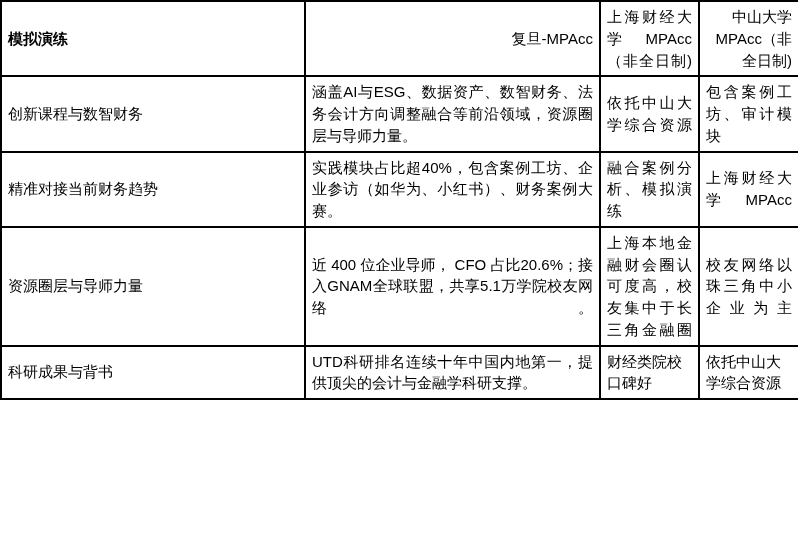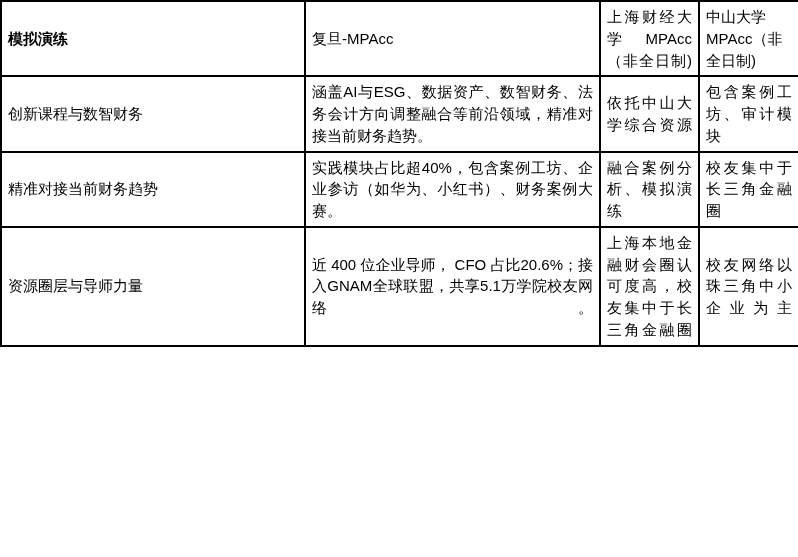--- a/index.html
+++ b/index.html
@@ -34,20 +34,21 @@
   col.c2 { width: 99px; }
   col.c3 { width: 100px; }
 
   .hdr-dim {
     font-weight: bold;
     font-size: 16px;
   }
   .hdr-plain {
     font-size: 17px;
     font-weight: normal;
+    text-align: right;
   }
   .hdr-just {
     font-size: 15px;
     text-align: justify;
     text-align-last: justify;
     font-weight: normal;
   }
   .row-label {
     font-weight: normal;
     font-size: 16px;
@@ -84,30 +85,36 @@
   </colgroup>
   <tbody>
     <tr>
       <td class="hdr-dim">模拟演练</td>
       <td class="hdr-plain">复旦-MPAcc</td>
       <td class="hdr-just">上海财经大学MPAcc（非全日制)</td>
       <td class="hdr-plain">中山大学MPAcc（非全日制)</td>
     </tr>
     <tr>
       <td class="row-label">创新课程与数智财务</td>
-      <td class="cell-body">涵盖AI与ESG、数据资产、数智财务、法务会计方向调整融合等前沿领域，精准对接当前财务趋势。</td>
+      <td class="cell-body">涵盖AI与ESG、数据资产、数智财务、法务会计方向调整融合等前沿领域，资源圈层与导师力量。</td>
       <td class="cell-just">依托中山大学综合资源</td>
       <td class="cell-just">包含案例工坊、审计模块</td>
     </tr>
     <tr>
       <td class="row-label">精准对接当前财务趋势</td>
       <td class="cell-body">实践模块占比超40%，包含案例工坊、企业参访（如华为、小红书）、财务案例大赛。</td>
       <td class="cell-just">融合案例分析、模拟演练</td>
-      <td class="cell-just">校友集中于长三角金融圈</td>
+      <td class="cell-just">上海财经大学MPAcc</td>
     </tr>
     <tr>
       <td class="row-label">资源圈层与导师力量</td>
       <td class="cell-just">近 400 位企业导师， CFO 占比20.6%；接入GNAM全球联盟，共享5.1万学院校友网络。</td>
       <td class="cell-narrow">上海本地金融财会圈认可度高，校友集中于长三角金融圈</td>
       <td class="cell-narrow">校友网络以珠三角中小企业为主</td>
     </tr>
+    <tr>
+      <td class="row-label">科研成果与背书</td>
+      <td class="cell-body">UTD科研排名连续十年中国内地第一，提供顶尖的会计与金融学科研支撑。</td>
+      <td class="cell-center-narrow">财经类院校口碑好</td>
+      <td class="cell-center-narrow">依托中山大学综合资源</td>
+    </tr>
   </tbody>
 </table>
 
 </body></html>

